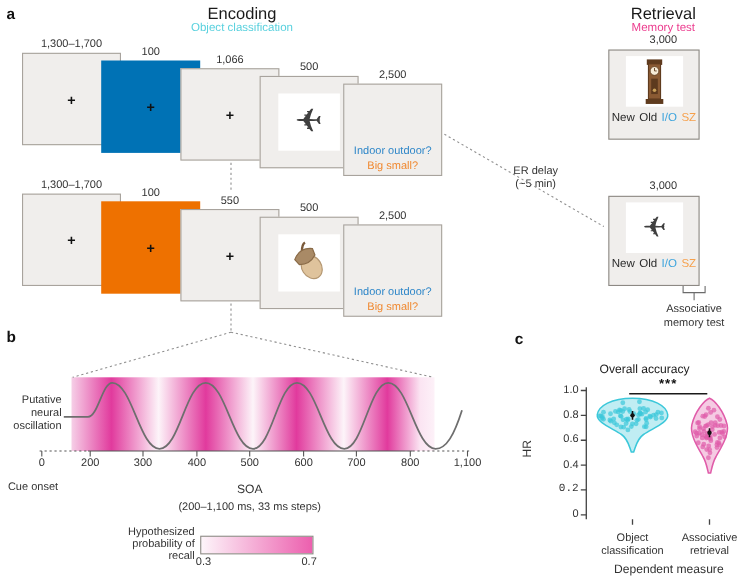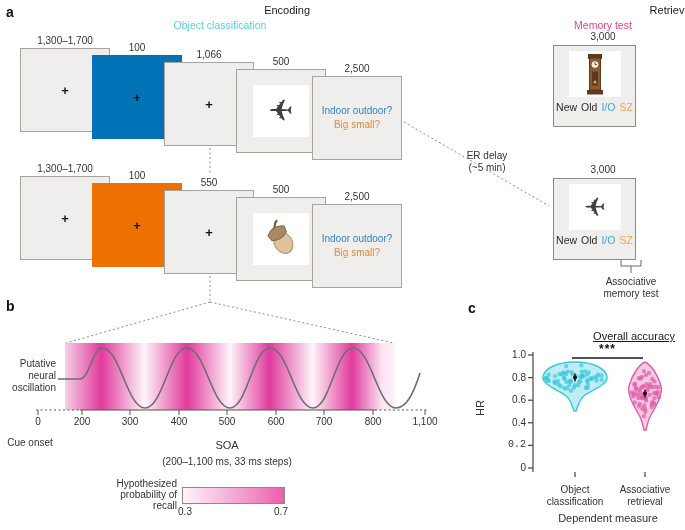--- a/index.html
+++ b/index.html
@@ -1,29 +1,29 @@
 <!DOCTYPE html>
 <html><head>
 <meta charset="utf-8">
 <style>
   html,body{margin:0;padding:0;background:#fff;}
   .fig{position:relative;width:685px;height:530px;background:#ffffff;
        font-family:"Liberation Sans","DejaVu Sans",sans-serif;color:#2b2b2b;overflow:hidden;}
   .abs{position:absolute;}
   .panel-label{font-weight:bold;font-size:14px;color:#111;}
-  .sect-title{font-size:11px;color:#1a1a1a;text-align:right;width:180px;}
+  .sect-title{font-size:15px;color:#1a1a1a;text-align:center;width:180px;}
   .sect-sub{font-size:10.5px;text-align:center;width:180px;}
   .screen{position:absolute;width:90px;height:84px;background:#f0eeec;border:1px solid #a8a39d;
           box-sizing:border-box;display:flex;align-items:center;justify-content:center;}
   .cue{border:none;}
   .dur{position:absolute;width:90px;text-align:center;font-size:10px;color:#333;white-space:nowrap;}
   .fix{font-size:13px;color:#111;font-weight:bold;line-height:1;}
   .imgbox{width:56px;height:52px;background:#fff;display:flex;align-items:center;justify-content:center;overflow:hidden;}
   .plane{display:inline-block;transform:scaleX(-1);font-size:30px;color:#3f3f3f;font-family:"DejaVu Sans",sans-serif;line-height:1;}
-  .quest{flex-direction:column;font-size:10px;line-height:1.4;text-align:center;}
+  .quest{flex-direction:column;font-size:10px;line-height:1.4;text-align:center;justify-content:flex-end;}
   .rbox{position:absolute;width:83px;height:82px;background:#f0eeec;border:1.5px solid #8d8984;
         box-sizing:border-box;display:flex;flex-direction:column;align-items:center;padding-top:5px;}
   .rimg{width:52px;height:46px;background:#fff;display:flex;align-items:center;justify-content:center;overflow:hidden;}
   .opts{display:flex;gap:4px;font-size:10.5px;margin-top:4px;color:#2b2b2b;white-space:nowrap;}
   .small{font-size:10px;color:#333;text-align:center;}
   .osc-label{font-size:10px;color:#333;text-align:right;width:56px;line-height:1.25;}
   .band{position:absolute;left:65px;top:343px;width:330px;height:67px;
         background:linear-gradient(90deg,
           #f6cfe7 0%, #e13a9d 11%, #fdf4f9 24%, #e13a9d 37%, #fdf4f9 50%,
           #e13a9d 62%, #fdf4f9 75%, #e13a9d 87%, #fbe4f2 96%, #fdf1f8 100%);}
@@ -154,21 +154,21 @@
   <div class="abs" style="left:187px;top:439px;width:80px;text-align:center;font-size:11px;color:#333;">SOA</div>
   <div class="abs small" style="left:127px;top:456px;width:200px;">(200–1,100 ms, 33 ms steps)</div>
 
   <div class="abs osc-label" style="left:80px;top:478px;width:97px;">Hypothesized</div>
   <div class="abs osc-label" style="left:80px;top:489px;width:97px;">probability of</div>
   <div class="abs osc-label" style="left:80px;top:500px;width:97px;">recall</div>
   <div class="legend-bar"></div>
   <div class="abs small" style="left:170px;top:506px;width:30px;">0.3</div>
   <div class="abs small" style="left:266px;top:506px;width:30px;">0.7</div>
 
-  <div class="abs" style="left:545px;top:330px;width:130px;text-align:right;font-size:11px;color:#1a1a1a;text-decoration:underline;">Overall accuracy</div>
+  <div class="abs" style="left:545px;top:330px;width:130px;text-align:left;font-size:11px;color:#1a1a1a;">Overall accuracy</div>
   <div class="abs" style="left:585px;top:342px;width:45px;text-align:center;font-size:12px;font-weight:bold;letter-spacing:1px;color:#111;">***</div>
   <div class="abs" style="left:472px;top:402px;font-size:11px;color:#333;transform:rotate(-90deg);">HR</div>
   <div class="abs small" style="left:525px;top:484px;width:100px;">Object</div>
   <div class="abs small" style="left:525px;top:496px;width:100px;">classification</div>
   <div class="abs small" style="left:595px;top:484px;width:100px;">Associative</div>
   <div class="abs small" style="left:595px;top:496px;width:100px;">retrieval</div>
   <div class="abs" style="left:533px;top:512px;width:150px;text-align:center;font-size:11px;color:#333;">Dependent measure</div>
 
   <svg width="685" height="530" viewBox="0 0 685 530">
 

